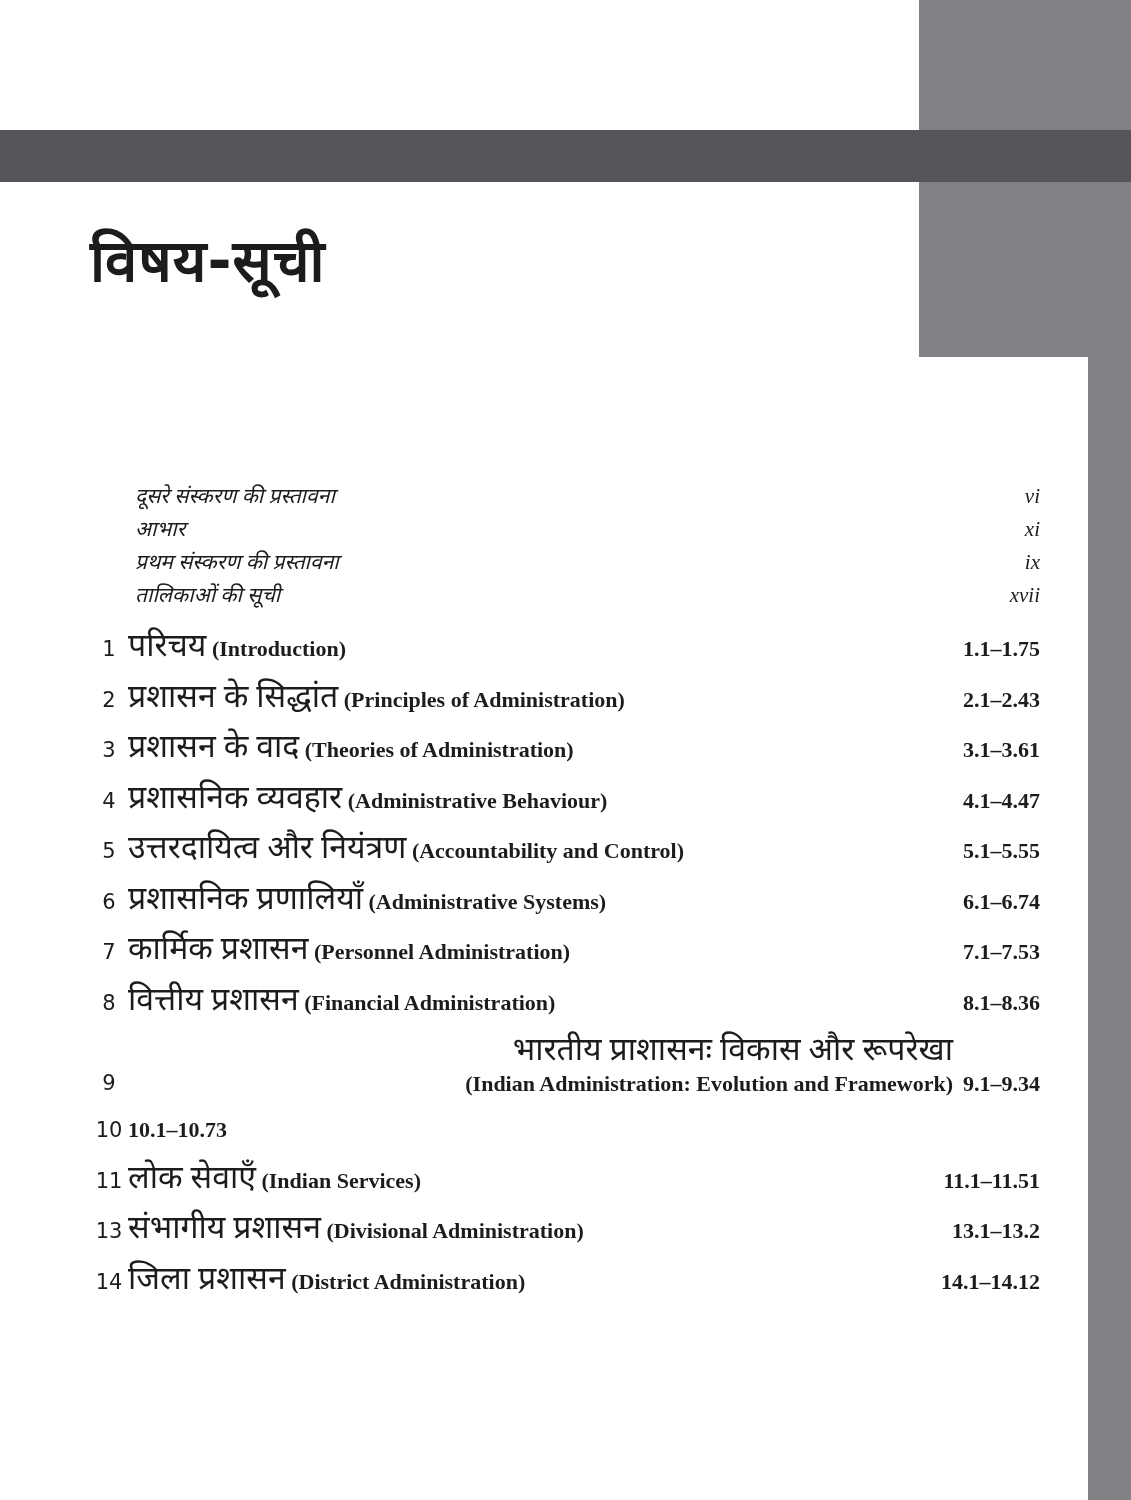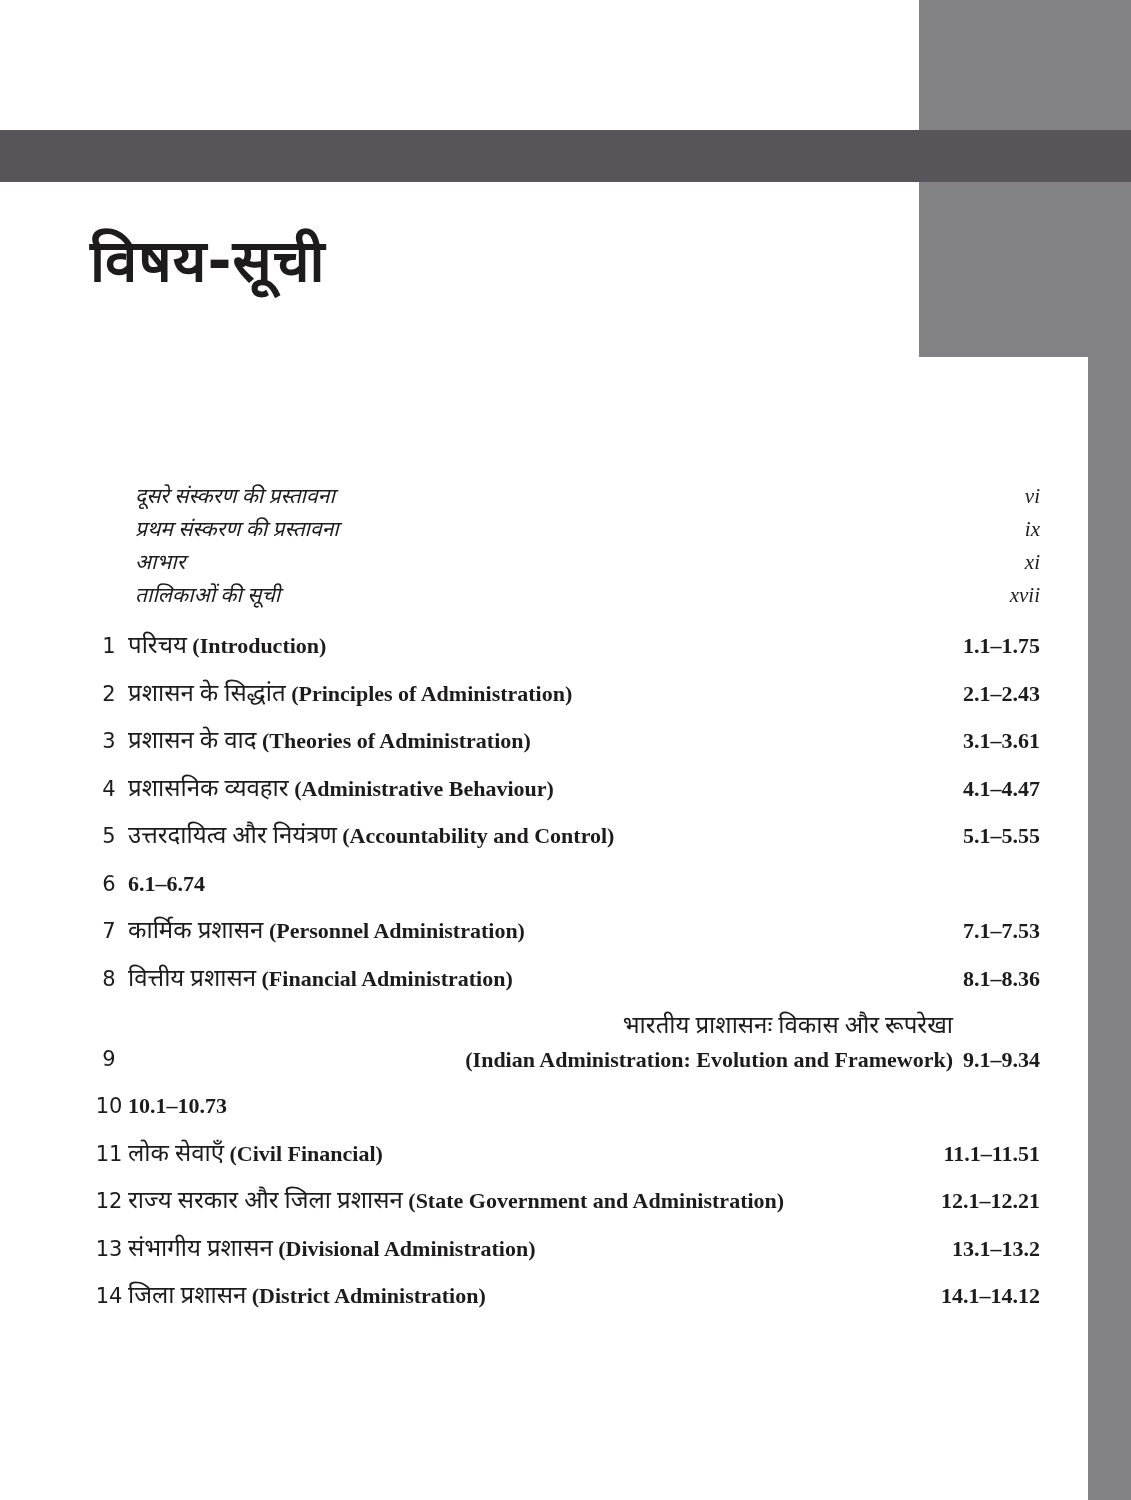--- a/index.html
+++ b/index.html
@@ -57,21 +57,21 @@
     display:flex;align-items:baseline;
     margin-top:13px;
     font-size:22px;line-height:33.5px;
   }
   .ch-num{
     flex:none;width:38px;text-align:center;
     font-family:"DejaVu Sans", sans-serif;
     font-size:21px;
   }
   .ch-title{flex:1;padding-right:10px;}
-  .ch-hi{font-size:24px;font-weight:500;}
+  .ch-hi{font-size:32px;font-weight:500;}
   .ch-en{font-weight:700;font-size:22px;}
   .ch-pages{flex:none;font-weight:700;white-space:nowrap;text-align:right;}
   .ch-row.two-line{align-items:flex-end;}
   .ch-row.two-line .ch-hi,
   .ch-row.two-line .ch-en{display:block;text-align:right;}
 </style>
 </head>
 <body>
 
 <div class="page">
@@ -83,27 +83,27 @@
   <h1 class="page-title">विषय-सूची</h1>
 
   <div class="toc">
     <div class="front-matter" id="front-matter">
   <div class="fm-row">
     <span class="fm-label">दूसरे संस्करण की प्रस्तावना</span>
     <span class="fm-page">vi</span>
   </div>
 
   <div class="fm-row">
-    <span class="fm-label">प्रथम संस्करण की प्रस्तावना</span>
-    <span class="fm-page">ix</span>
+    <span class="fm-label">आभार</span>
+    <span class="fm-page">xi</span>
   </div>
 
   <div class="fm-row">
-    <span class="fm-label">आभार</span>
-    <span class="fm-page">xi</span>
+    <span class="fm-label">प्रथम संस्करण की प्रस्तावना</span>
+    <span class="fm-page">ix</span>
   </div>
 
   <div class="fm-row">
     <span class="fm-label">तालिकाओं की सूची</span>
     <span class="fm-page">xvii</span>
   </div>
 </div>
     <div class="chapters" id="chapters">
   <div class="ch-row">
     <span class="ch-num">1</span>
@@ -130,20 +130,21 @@
   </div>
 
   <div class="ch-row">
     <span class="ch-num">5</span>
     <span class="ch-title"><span class="ch-hi">उत्तरदायित्व और नियंत्रण</span> <span class="ch-en">(Accountability and Control)</span></span>
     <span class="ch-pages">5.1–5.55</span>
   </div>
 
   <div class="ch-row">
     <span class="ch-num">6</span>
+    <span class="ch-title"><span class="ch-hi">प्रशासनिक प्रणालियाँ</span> <span class="ch-en">(Administrative Systems)</span></span>
     <span class="ch-pages">6.1–6.74</span>
   </div>
 
   <div class="ch-row">
     <span class="ch-num">7</span>
     <span class="ch-title"><span class="ch-hi">कार्मिक प्रशासन</span> <span class="ch-en">(Personnel Administration)</span></span>
     <span class="ch-pages">7.1–7.53</span>
   </div>
 
   <div class="ch-row">
@@ -161,29 +162,24 @@
     <span class="ch-pages">9.1–9.34</span>
   </div>
 
   <div class="ch-row">
     <span class="ch-num">10</span>
     <span class="ch-pages">10.1–10.73</span>
   </div>
 
   <div class="ch-row">
     <span class="ch-num">11</span>
-    <span class="ch-title"><span class="ch-hi">लोक सेवाएँ</span> <span class="ch-en">(Civil Financial)</span></span>
+    <span class="ch-title"><span class="ch-hi">लोक सेवाएँ</span> <span class="ch-en">(Indian Services)</span></span>
     <span class="ch-pages">11.1–11.51</span>
   </div>
 
-  <div class="ch-row">
-    <span class="ch-num">12</span>
-    <span class="ch-title"><span class="ch-hi">राज्य सरकार और जिला प्रशासन</span> <span class="ch-en">(State Government and Administration)</span></span>
-    <span class="ch-pages">12.1–12.21</span>
-  </div>
 
   <div class="ch-row">
     <span class="ch-num">13</span>
     <span class="ch-title"><span class="ch-hi">संभागीय प्रशासन</span> <span class="ch-en">(Divisional Administration)</span></span>
     <span class="ch-pages">13.1–13.2</span>
   </div>
 
   <div class="ch-row">
     <span class="ch-num">14</span>
     <span class="ch-title"><span class="ch-hi">जिला प्रशासन</span> <span class="ch-en">(District Administration)</span></span>

